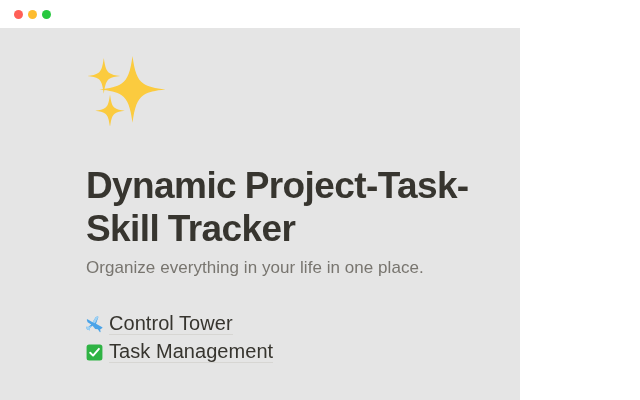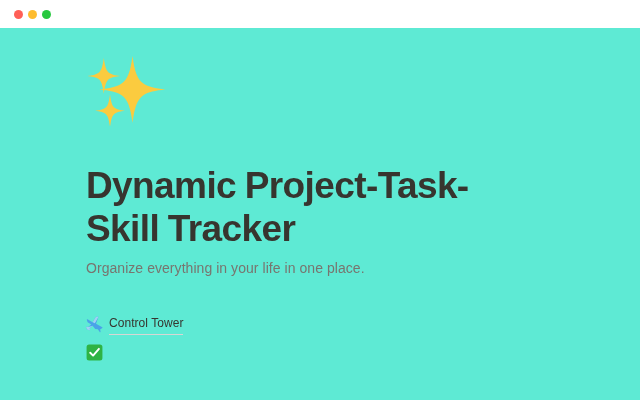--- a/index.html
+++ b/index.html
@@ -47,23 +47,23 @@
     height: 9px;
     border-radius: 50%;
     display: block;
   }
 
   
   .page {
     position: absolute;
     top: 28px;
     left: 0;
-    width: 640px;
+    width: 520px;
     height: 372px;
-    background: #5eead4;
+    background: #e5e5e5;
     box-sizing: border-box;
   }
 
   .page-inner {
     position: absolute;
     left: 86px;
     top: 0;
     width: 470px;
   }
 
@@ -98,21 +98,21 @@
     letter-spacing: -0.6px;
     color: #37352f;
     word-spacing: -1px;
   }
 
   .page-subtitle {
     position: absolute;
     left: 0px;
     top: 229px;
     margin: 0;
-    font-size: 14px;
+    font-size: 17px;
     line-height: 22px;
     color: #78756f;
     font-weight: 400;
     letter-spacing: 0.05px;
   }
 
   .link-list {
     position: absolute;
     left: -1px;
     top: 282px;
@@ -133,21 +133,21 @@
     font-size: 16px;
     line-height: 20px;
     display: inline-flex;
     align-items: center;
     justify-content: flex-start;
     font-family: "DejaVu Sans", sans-serif;
     user-select: none;
   }
   .link-emoji svg { display: block; }
   .link-text {
-    font-size: 12px;
+    font-size: 20px;
     line-height: 20px;
     color: #37352f;
     text-decoration: none;
     border-bottom: 1px solid #d7d6d3;
     padding-bottom: 1px;
     letter-spacing: 0.05px;
     cursor: pointer;
   }
 </style>
 </head>
@@ -192,20 +192,21 @@
         </li>
 
 
         <li class="link-row">
           <span class="link-emoji">
             <svg width="19" height="19" viewBox="0 0 24 24" aria-hidden="true">
               <rect x="2" y="2" width="20" height="20" rx="3.2" fill="#2fb344"></rect>
               <path d="M6.6 12.3 L10.2 15.9 L17.6 7.4" fill="none" stroke="#ffffff" stroke-width="2.4" stroke-linecap="round" stroke-linejoin="round"></path>
             </svg>
           </span>
+          <a class="link-text" href="#">Task Management</a>
         </li>
 
       </ul>
 
     </div>
   </div>
 
 </div>
 
 </body></html>

